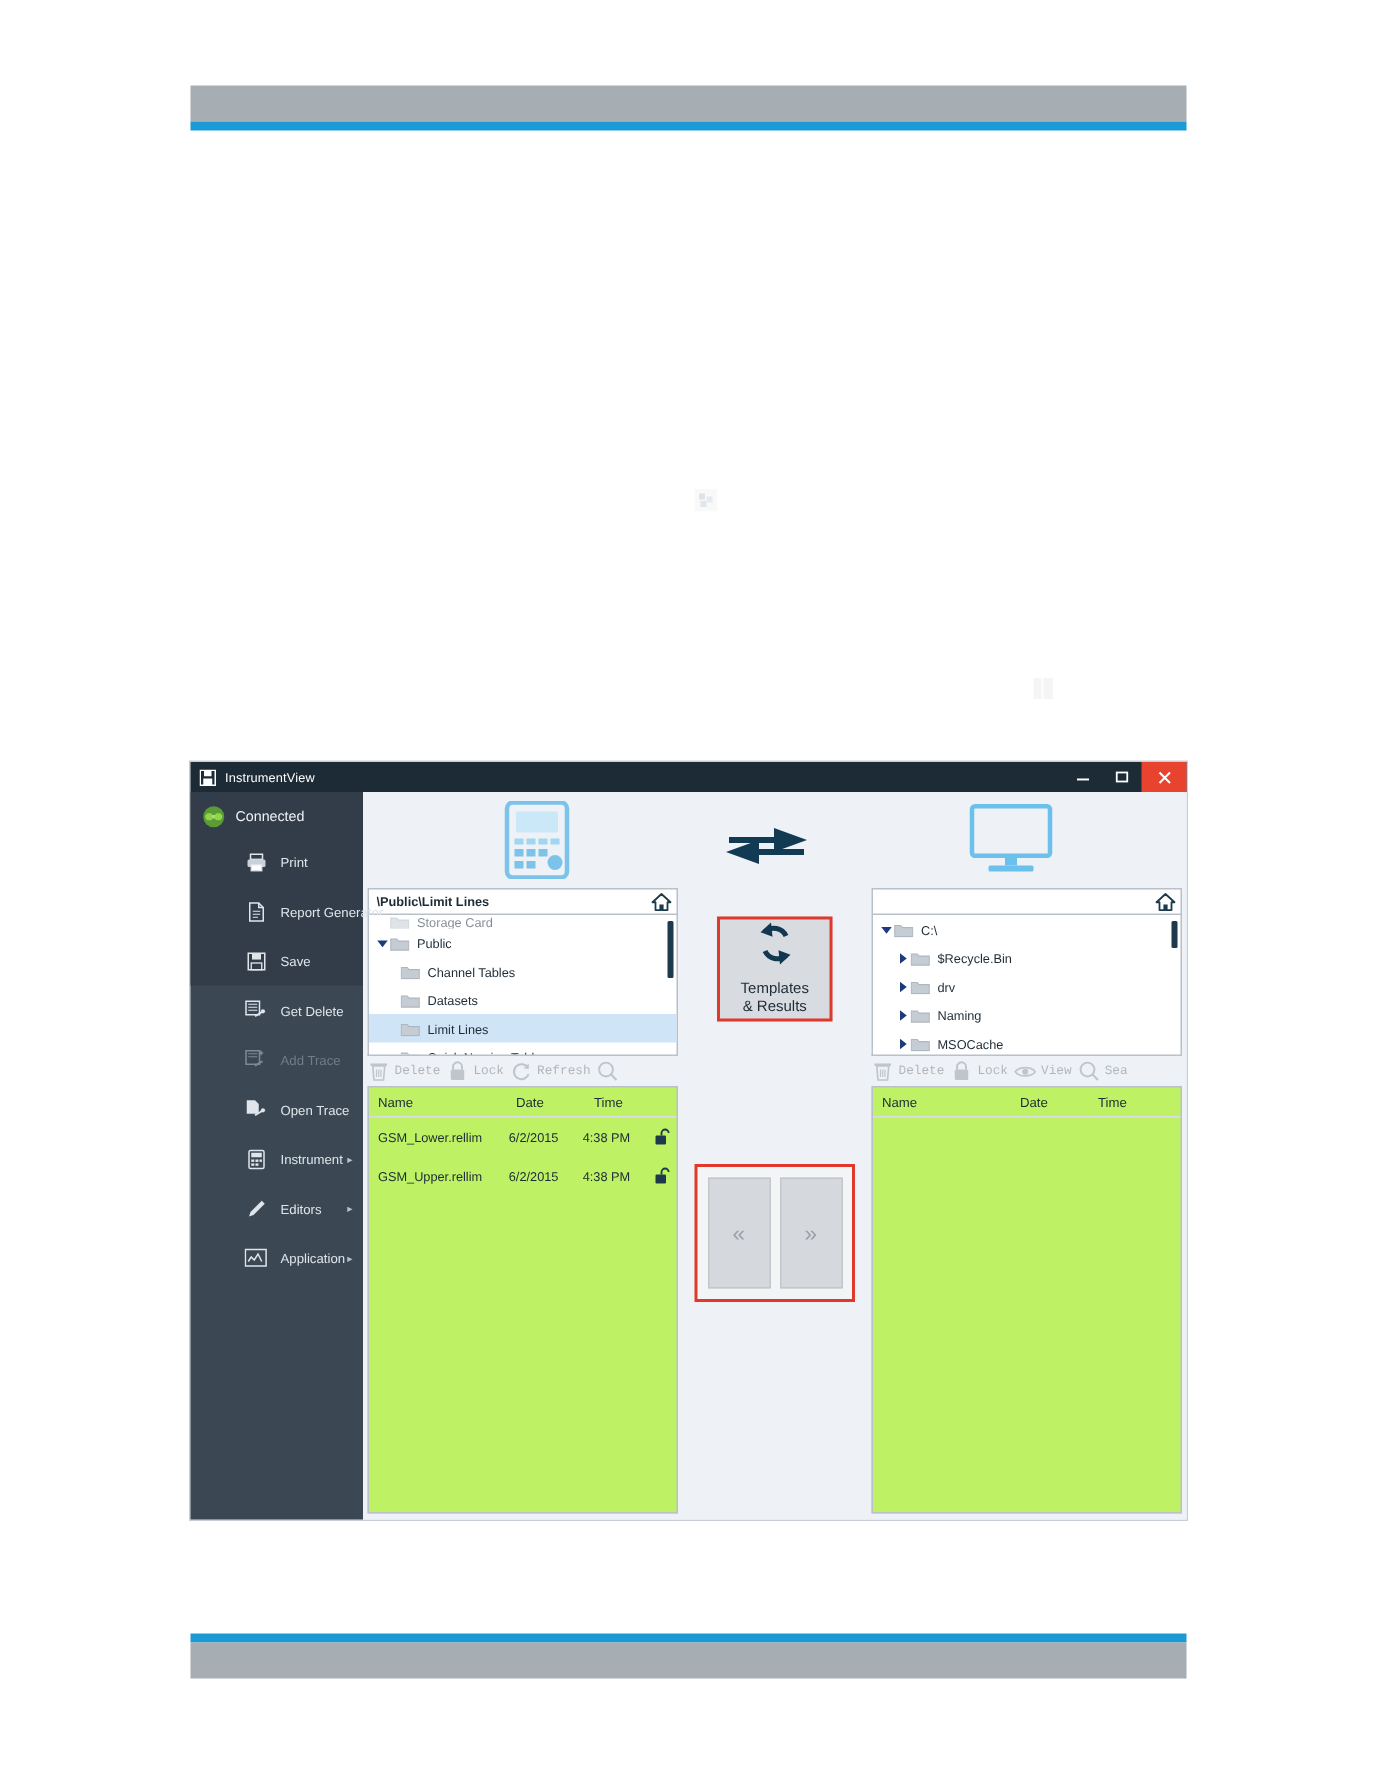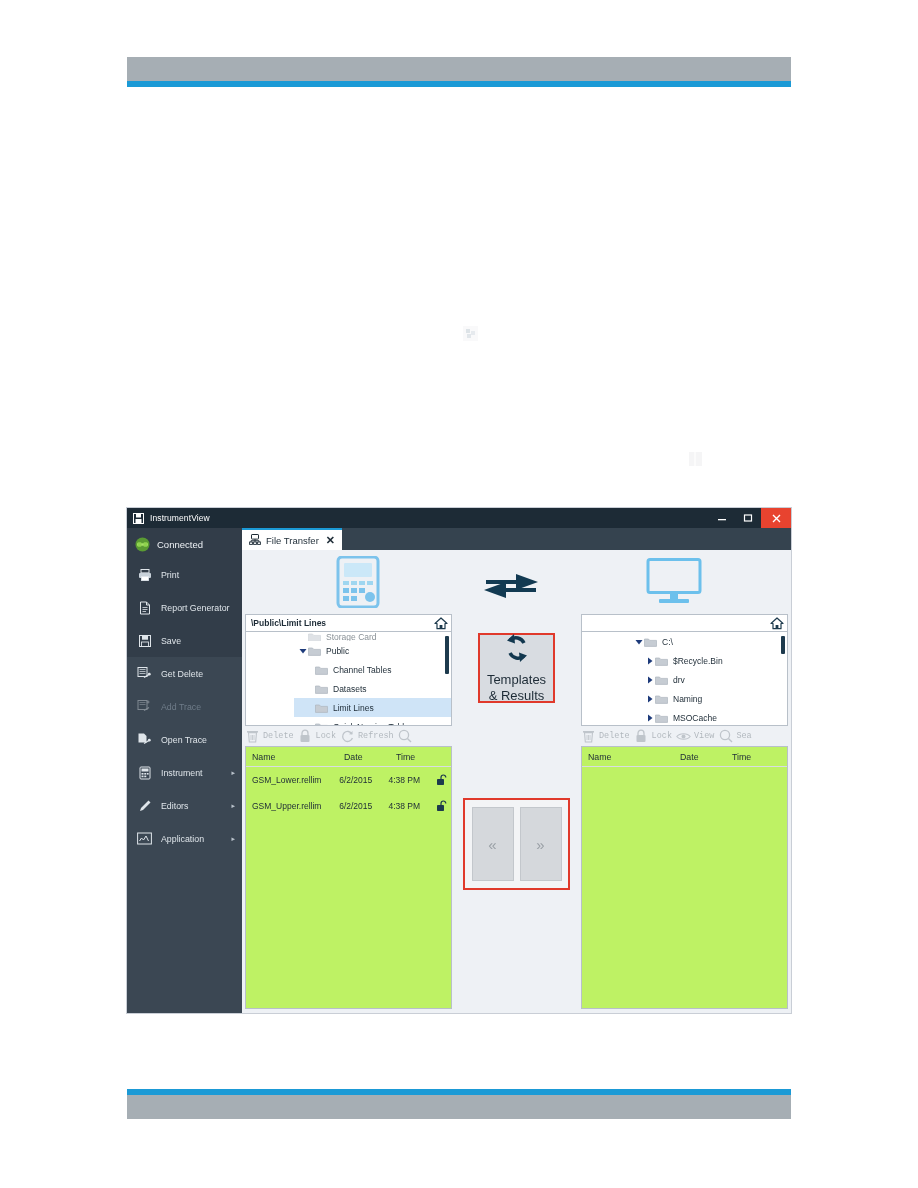--- a/index.html
+++ b/index.html
@@ -45,21 +45,21 @@
   #sidebar{
     width:115px;background:#3b4753;flex:none;position:relative;
   }
   #sidebar-top{background:#323d49;padding-top:2px;}
   .side-connected{
     height:28px;display:flex;align-items:center;padding-left:8px;gap:7px;
     color:#eef2f6;font-size:9.5px;
   }
   .side-item{
     height:33px;display:flex;align-items:center;padding-left:10px;gap:9px;
-    color:#dfe5ea;font-size:8.8px;position:relative;
+    color:#dfe5ea;font-size:8.8px;position:relative;margin-left:26px;
   }
   .side-item .si-label{white-space:nowrap;}
   .side-item.disabled{color:#6f7c89;}
   .side-item.disabled svg{opacity:.42;}
   .side-arrow{position:absolute;right:7px;font-size:7px;color:#b9c2cb;}
   .side-ico{width:15px;height:15px;display:flex;align-items:center;justify-content:center;flex:none;}
 
   
   #content{flex:1;display:flex;flex-direction:column;background:#eef1f5;min-width:0;}
 
@@ -95,21 +95,21 @@
   .path-text{font-size:8.5px;color:#1d2b36;flex:1;white-space:nowrap;overflow:hidden;font-weight:bold;}
   .home-btn{width:17px;height:16px;display:flex;align-items:center;justify-content:center;}
 
   
   .tree-box{
     height:94px;background:#ffffff;border:1px solid #b8c0c9;border-top:none;
     margin:0 3px;position:relative;overflow:hidden;box-sizing:border-box;
   }
   .tree-row{
     height:19px;display:flex;align-items:center;font-size:8.5px;color:#1d2b36;
-    padding-left:3px;box-sizing:border-box;margin-left:48px;
+    padding-left:3px;box-sizing:border-box;
   }
   .tree-row.selected{background:#cfe4f7;}
   .tree-row.clipped{height:9px;overflow:hidden;opacity:.55;}
   .tw{width:11px;display:flex;align-items:center;justify-content:center;flex:none;}
   .tw svg{display:block;}
   .folder-ico{width:14px;height:11px;flex:none;margin-right:4px;display:flex;align-items:center;}
   .tree-label{white-space:nowrap;}
   .tree-scroll{
     position:absolute;right:2px;top:4px;width:4px;height:38px;background:#1d3a4d;
     border-radius:1px;
@@ -143,21 +143,21 @@
   .list-row .c-time{width:48px;}
   .list-row .c-lock{width:18px;display:flex;align-items:center;justify-content:center;}
 
   
   #templates-btn{
     margin-top:21px;width:77px;height:70px;background:#d8dce1;
     border:2px solid #e0392b;box-sizing:border-box;
     display:flex;flex-direction:column;align-items:center;justify-content:center;gap:3px;
   }
   #templates-btn .tb-lbl{
-    font-size:13px;color:#1d2b36;text-align:center;line-height:1.2;
+    font-size:10px;color:#1d2b36;text-align:center;line-height:1.2;
   }
   #transfer-buttons{
     margin-top:95px;width:107px;height:92px;background:#f3f4f6;
     border:2px solid #e0392b;box-sizing:border-box;
     display:flex;align-items:center;justify-content:center;gap:6px;
   }
   .xfer-btn{
     width:42px;height:74px;background:#d5d8dc;border:1px solid #c3c7cc;
     display:flex;align-items:center;justify-content:center;
     color:#9aa0a6;font-size:15px;box-sizing:border-box;
@@ -329,35 +329,20 @@
               <path d="M2.5 9 l2 -3 l2 2 l2.5 -4 l2.5 5" fill="none" stroke="#dfe5ea" stroke-width="1"></path>
             </svg>
         </span>
         <span class="si-label">Application</span>
         <span class="side-arrow">▸</span>
       </div>
     </div>
 
     <div id="content">
 
-      <div id="tabstrip">
-        <div id="tab-file-transfer">
-          <span>
-            <svg width="12" height="11" viewBox="0 0 12 11">
-                <rect x="2.5" y="0.5" width="7" height="4.6" rx="0.6" fill="none" stroke="#1d2b36" stroke-width="1"></rect>
-                <path d="M6 5.1 v1.6 M2 6.7 h8 M2 6.7 v1.3 M10 6.7 v1.3 M6 6.7 v1.3" stroke="#1d2b36" stroke-width="0.9"></path>
-                <rect x="0.6" y="8" width="2.8" height="2.4" fill="none" stroke="#1d2b36" stroke-width="0.9"></rect>
-                <rect x="4.6" y="8" width="2.8" height="2.4" fill="none" stroke="#1d2b36" stroke-width="0.9"></rect>
-                <rect x="8.6" y="8" width="2.8" height="2.4" fill="none" stroke="#1d2b36" stroke-width="0.9"></rect>
-              </svg>
-          </span>
-          <span>File Transfer</span>
-          <span class="tab-close">✕</span>
-        </div>
-      </div>
 
       <div id="device-band">
         <span id="device-instrument">
           <svg width="48" height="52" viewBox="0 0 48 52">
             <rect x="4" y="1" width="40" height="50" rx="4" fill="none" stroke="#7cc3ec" stroke-width="3"></rect>
             <rect x="10" y="7" width="28" height="14" rx="1" fill="#cbe8f8"></rect>
             <rect x="9" y="25" width="6" height="4" fill="#9fd6f0"></rect>
               <rect x="17" y="25" width="6" height="4" fill="#9fd6f0"></rect>
             <rect x="25" y="25" width="6" height="4" fill="#9fd6f0"></rect>
               <rect x="33" y="25" width="6" height="4" fill="#9fd6f0"></rect>

